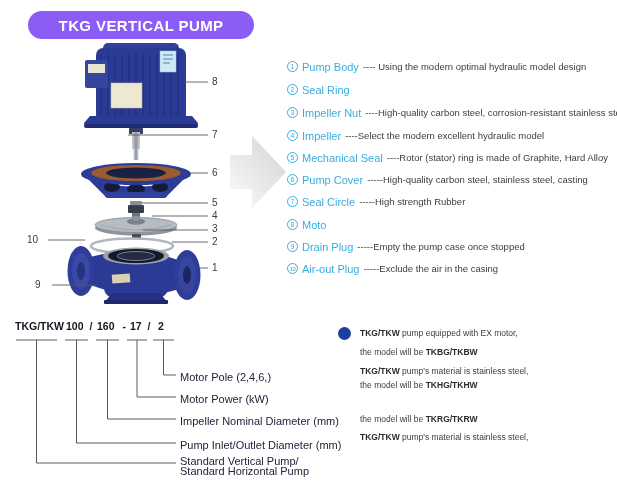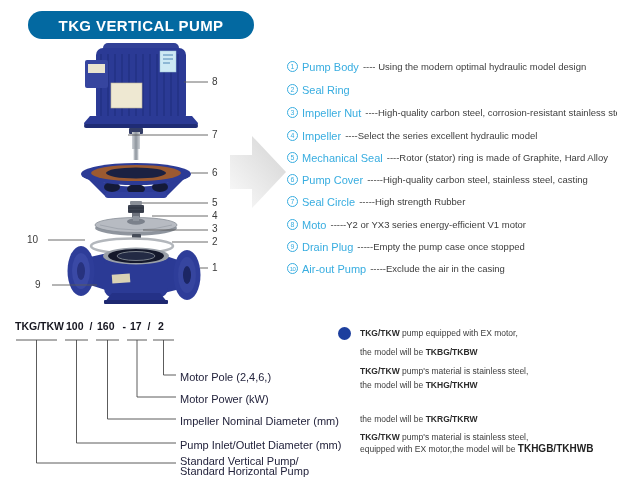--- a/index.html
+++ b/index.html
@@ -1,21 +1,21 @@
 <!DOCTYPE html>
 <html><head>
 <meta charset="utf-8">
 <style>
   html,body{margin:0;padding:0;background:#fff;}
   #page{position:relative;width:617px;height:500px;background:#fff;overflow:hidden;
         font-family:"Liberation Sans",sans-serif;}
 
   
   .banner{position:absolute;left:28px;top:11px;width:226px;height:28px;border-radius:14px;
-          background:#0369a1;display:flex;align-items:center;justify-content:center;}
+          background:#8b5cf6;display:flex;align-items:center;justify-content:center;}
   .banner span{color:#fff;font-weight:700;font-size:15px;letter-spacing:.4px;}
 
   
   .svg-layer{position:absolute;}
 
   
   .co{position:absolute;font-size:10px;color:#3a3a3a;line-height:11px;}
 
   
   .row{position:absolute;left:287px;height:13px;display:flex;align-items:center;white-space:nowrap;}
@@ -175,21 +175,21 @@
         <span>3</span>
       </span>
     <span class="pname">Impeller Nut</span>
     <span class="pdesc">----High-quality carbon steel, corrosion-resistant stainless steel</span>
   </div>
   <div class="row" style="top:129px">
     <span class="circ">
         <span>4</span>
       </span>
     <span class="pname">Impeller</span>
-    <span class="pdesc">----Select the series excellent hydraulic model</span>
+    <span class="pdesc">----Select the modern excellent hydraulic model</span>
   </div>
   <div class="row" style="top:151px">
     <span class="circ">
         <span>5</span>
       </span>
     <span class="pname">Mechanical Seal</span>
     <span class="pdesc">----Rotor (stator) ring is made of Graphite, Hard Alloy</span>
   </div>
   <div class="row" style="top:173px">
     <span class="circ">
@@ -203,34 +203,33 @@
         <span>7</span>
       </span>
     <span class="pname">Seal Circle</span>
     <span class="pdesc">-----High strength Rubber</span>
   </div>
   <div class="row" style="top:218px">
     <span class="circ">
         <span>8</span>
       </span>
     <span class="pname">Moto</span>
-    <span class="pdesc">-----Y2 or YX3 series energy-efficient V1 motor</span>
   </div>
   <div class="row" style="top:240px">
     <span class="circ">
         <span>9</span>
       </span>
     <span class="pname">Drain Plug</span>
     <span class="pdesc">-----Empty the pump case once stopped</span>
   </div>
   <div class="row" style="top:262px">
     <span class="circ ten">
         <span>10</span>
       </span>
-    <span class="pname">Air-out Pump</span>
+    <span class="pname">Air-out Plug</span>
     <span class="pdesc">-----Exclude the air in the casing</span>
   </div>
 
   <svg class="svg-layer" style="left:0;top:315px" width="340" height="185" viewBox="0 0 340 185">
     <g stroke="#4a4a4a" stroke-width="0.9" fill="none">
       <path d="M16 25 H57"></path>
         <path d="M65 25 H88"></path>
         <path d="M96 25 H119"></path>
       <path d="M127 25 H147"></path>
         <path d="M153 25 H174"></path>
@@ -262,15 +261,14 @@
 
   <div class="nline" style="top:328px"><span class="nb">TKG/TKW</span><span> pump equipped with EX motor,</span></div>
   <div class="nline" style="top:347px"><span>the model will be </span><span class="nb">TKBG/TKBW</span></div>
 
   <div class="nline" style="top:366px"><span class="nb">TKG/TKW</span><span> pump's material is stainless steel,</span></div>
   <div class="nline" style="top:380px"><span>the model will be </span><span class="nb">TKHG/TKHW</span></div>
 
   <div class="nline" style="top:414px"><span>the model will be </span><span class="nb">TKRG/TKRW</span></div>
 
   <div class="nline" style="top:432px"><span class="nb">TKG/TKW</span><span> pump's material is stainless steel,</span></div>
-  <div class="nline" style="top:443px"><span>equipped with EX motor,the model will be </span><span class="nb-big">TKHGB/TKHWB</span></div>
 
 </div>
 
 </body></html>

